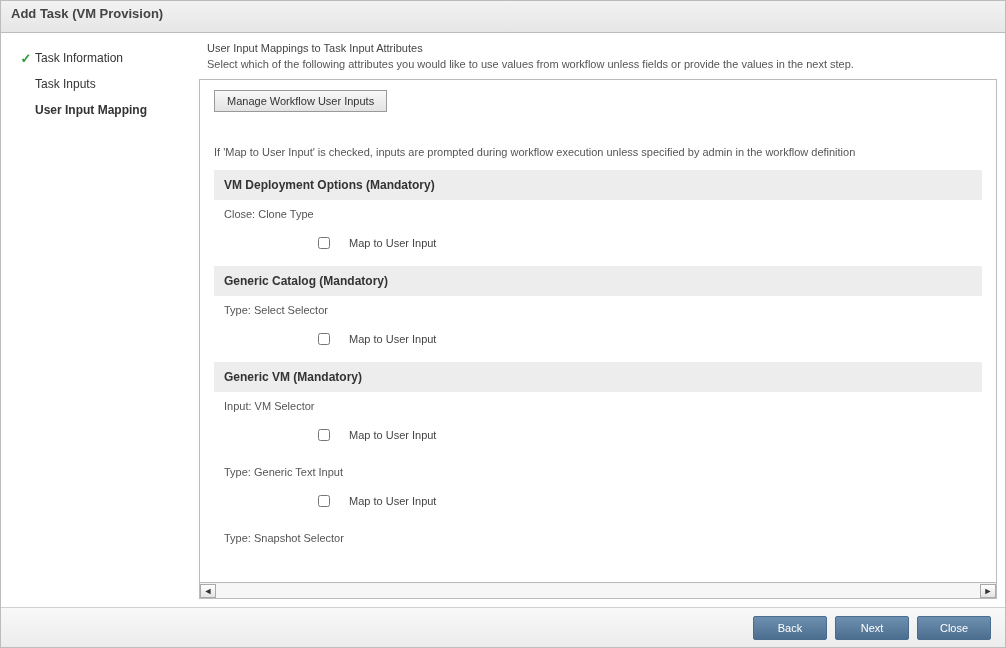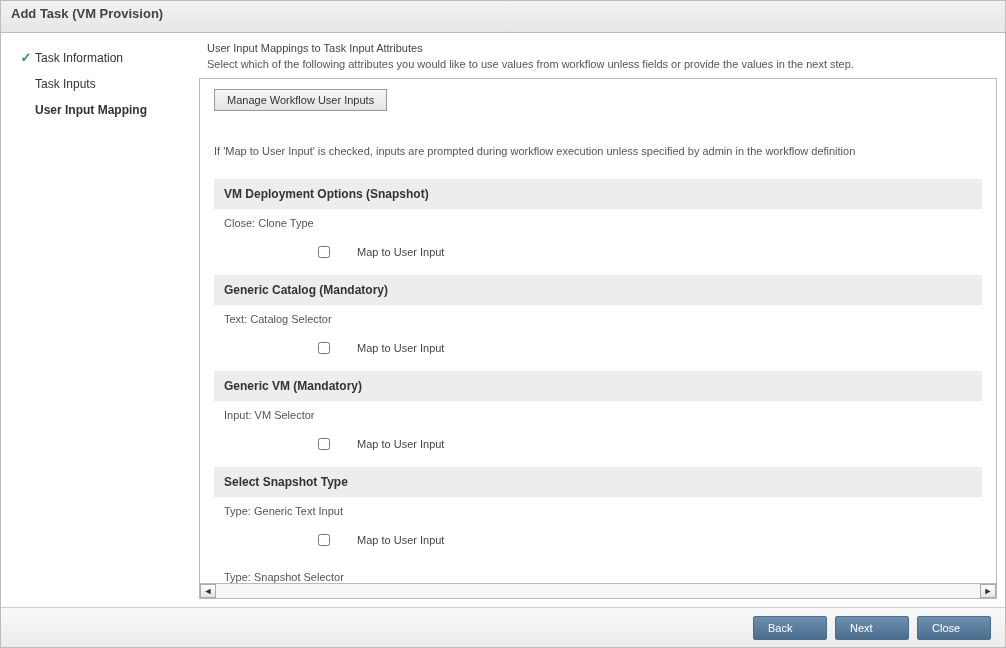--- a/index.html
+++ b/index.html
@@ -86,39 +86,39 @@
   .btn-inline {
     display: inline-block;
     padding: 4px 12px;
     border: 1px solid #999;
     background: linear-gradient(#f8f8f8,#e3e3e3);
     color: #333;
     font-size: 11px;
     cursor: pointer;
   }
   .note {
-    margin: 34px 0 22px 0;
+    margin: 34px 0 12px 0;
     color: #555;
   }
   .section-head {
     background: #ededed;
     padding: 8px 10px;
     font-weight: bold;
     color: #333;
     font-size: 12px;
   }
   .section-type {
     padding: 8px 10px 6px 10px;
     color: #555;
   }
   .map-row {
     padding: 8px 10px 14px 100px;
     display: flex;
     align-items: center;
-    gap: 24px;
+    gap: 16px;
     color: #444;
   }
   .cb { width: 12px; height: 12px; cursor: pointer; accent-color: #888; }
   .hscroll {
     height: 16px;
     border-top: 1px solid #bbb;
     background: #f2f2f2;
     display: flex;
     align-items: center;
   }
@@ -135,20 +135,21 @@
     display: flex;
     align-items: center;
     justify-content: flex-end;
     gap: 8px;
     padding: 0 14px;
     background: linear-gradient(#f8f8f8,#ececec);
     border-top: 1px solid #cfcfcf;
   }
   .ftr-btn {
     min-width: 74px;
+    text-align: center;
     padding: 5px 14px;
     border: 1px solid #4a6d8f;
     border-radius: 2px;
     background: linear-gradient(#6e90b0,#4b6d8e);
     color: #fff;
     font-size: 11px;
     cursor: pointer;
   }
 </style>
 </head>
@@ -182,45 +183,44 @@
       </div>
 
       <div class="scrollwrap">
         <div class="scroll-content">
 
           <span class="btn-inline">Manage Workflow User Inputs</span>
 
           <div class="note">If 'Map to User Input' is checked, inputs are prompted during workflow execution unless specified by admin in the workflow definition</div>
 
           
-          <div class="section-head">VM Deployment Options (Snapshot)</div>
+          <div class="section-head">VM Deployment Options (Mandatory)</div>
           <div class="section-type">Close: Clone Type</div>
           <div class="map-row">
             <input type="checkbox" class="cb" style="">
             <span>Map to User Input</span>
           </div>
 
           
           <div class="section-head">Generic Catalog (Mandatory)</div>
-          <div class="section-type">Text: Catalog Selector</div>
+          <div class="section-type">Type: Select Selector</div>
           <div class="map-row">
             <input type="checkbox" class="cb" style="">
             <span>Map to User Input</span>
           </div>
 
           
           <div class="section-head">Generic VM (Mandatory)</div>
           <div class="section-type">Input: VM Selector</div>
           <div class="map-row">
             <input type="checkbox" class="cb" style="">
             <span>Map to User Input</span>
           </div>
 
           
-          <div class="section-head">Select Snapshot Type</div>
           <div class="section-type">Type: Generic Text Input</div>
           <div class="map-row">
             <input type="checkbox" class="cb" style="">
             <span>Map to User Input</span>
           </div>
 
           
           <div class="section-type">Type: Snapshot Selector</div>
 
         </div>

